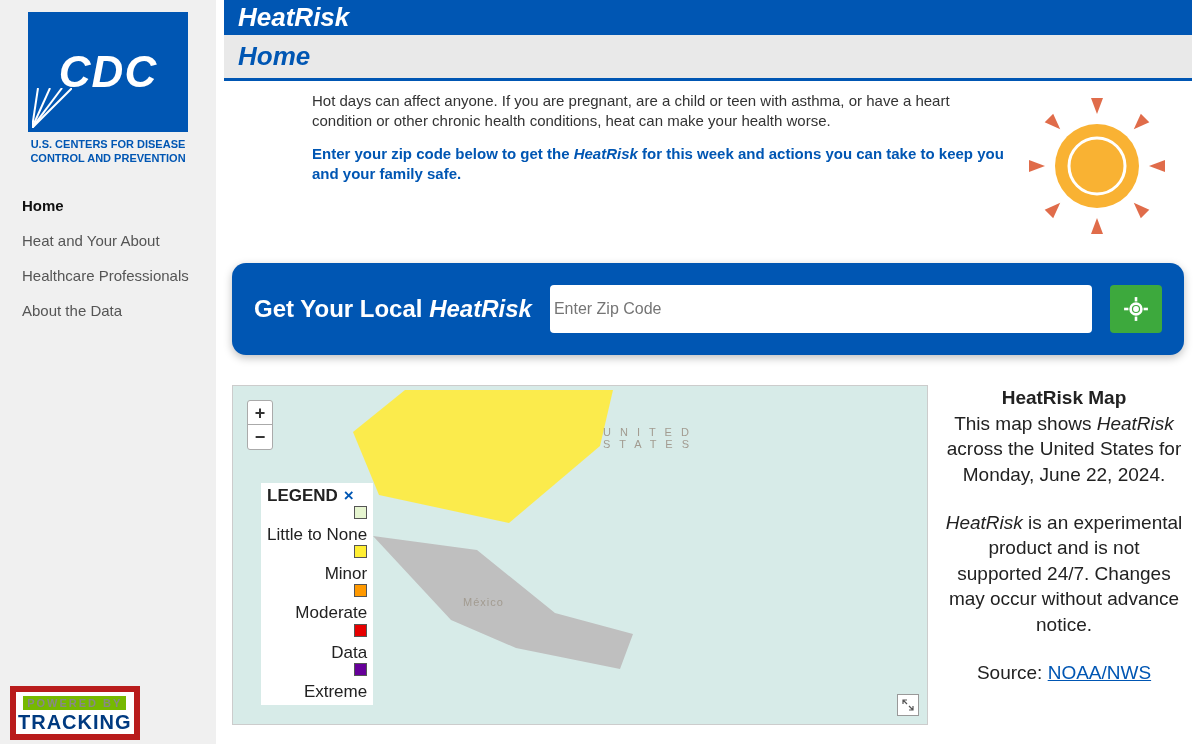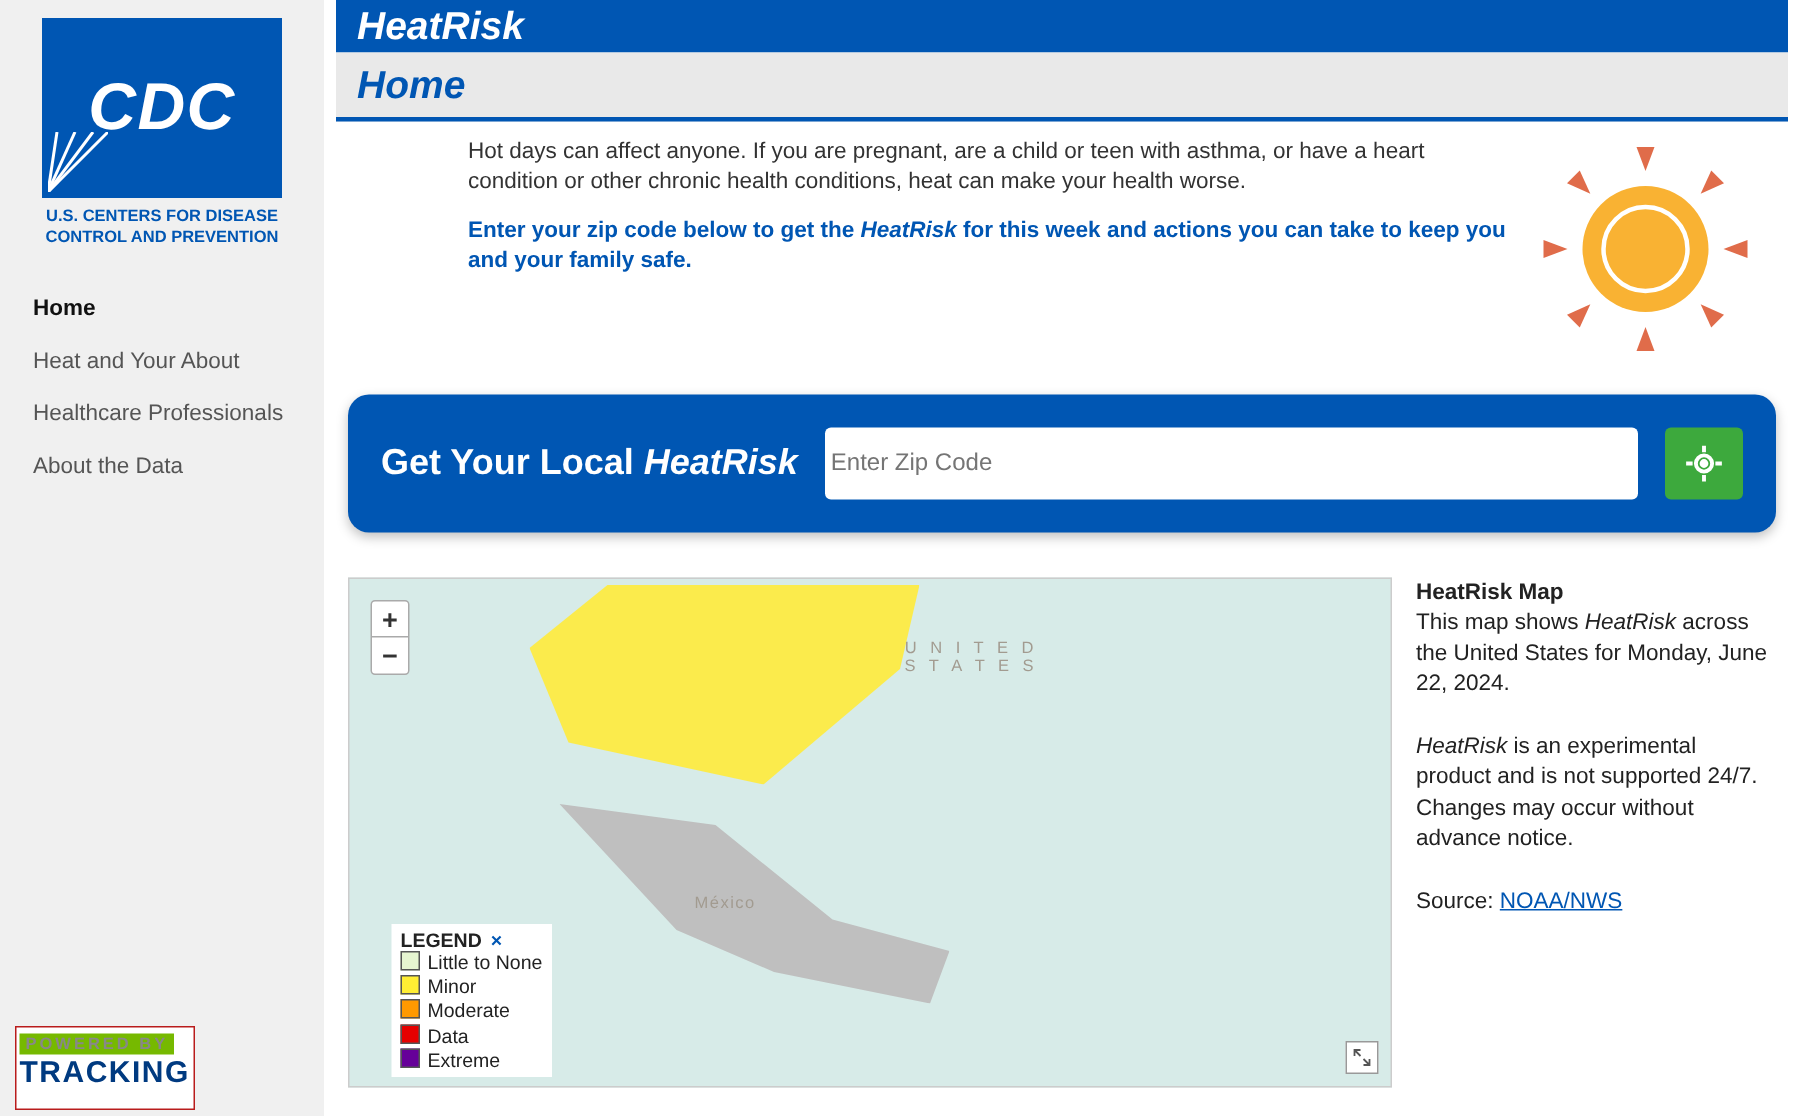--- a/index.html
+++ b/index.html
@@ -7,21 +7,21 @@
 .layout { display: flex; min-height: 744px; }
 .sidebar { width: 216px; background: #f0f0f0; display: flex; flex-direction: column; }
 .logo-box { background: #0056b3; width: 160px; height: 120px; margin: 12px auto 6px; position: relative; display:flex; flex-direction:column; align-items:center; justify-content:center; }
 .logo-text { color: #fff; font-size: 44px; font-weight: 700; font-style: italic; letter-spacing: 1px; }
 .logo-rays { position:absolute; left:4px; bottom:4px; width:40px; height:40px; }
 .logo-sub { color: #0056b3; font-size: 11px; font-weight: 700; text-align: center; margin: 4px 18px 14px; line-height: 1.25; }
 .nav { list-style: none; padding: 8px 0 0 0; }
 .nav li { padding: 9px 22px; font-size: 15px; color: #555; cursor: pointer; }
 .nav li.active { color: #111; font-weight: 700; }
 .powered { margin-top: auto; padding: 10px 10px 4px; }
-.powered-box { background: #fff; border: 1px solid #b91c1c; display:inline-block; padding: 1px 2px 12px; }
+.powered-box { background: #fff; border: 6px solid #b91c1c; display:inline-block; padding: 1px 2px 0px; text-align: center; }
 .powered-top { background: #76b900; color: #888; font-size: 11px; font-weight: 700; letter-spacing: 2px; padding: 1px 4px; display: inline-block; }
 .powered-bot { color: #003a80; font-size: 20px; font-weight: 800; letter-spacing: 1px; }
 .main { flex: 1; padding: 0 8px 0 8px; }
 .title-bar { background: #0056b3; color: #fff; font-style: italic; font-weight: 700; font-size: 26px; padding: 2px 14px; }
 .subtitle-bar { background: #e9e9e9; color: #0056b3; font-style: italic; font-weight: 700; font-size: 26px; padding: 6px 14px; border-bottom: 3px solid #0056b3; }
 .intro-row { display: flex; padding: 10px 10px 0 10px; justify-content: flex-end; }
 .intro-text { flex: 1; font-size: 15px; color: #333; max-width: 700px; }
 .intro-text p { margin-bottom: 12px; line-height: 1.35; }
 .intro-cta { color: #0056b3; font-weight: 700; }
 .sun-wrap { width: 170px; display:flex; align-items:center; justify-content:center; }
@@ -29,29 +29,29 @@
 .search-label { color: #fff; font-size: 24px; font-weight: 700; flex-shrink:0; }
 .search-label em { font-style: italic; }
 .zip-input { flex: 1; height: 48px; border: none; border-radius: 4px; font-size: 16px; padding: 0 4px; color: #555; }
 .loc-btn { width: 52px; height: 48px; background: #3da93d; border: none; border-radius: 4px; cursor: pointer; display:flex; align-items:center; justify-content:center; }
 .map-row { display: flex; gap: 16px; padding: 12px 8px 0 8px; }
 .map-box { flex: 1; height: 340px; border: 1px solid #ccc; position: relative; background: #d7ebe8; overflow:hidden; }
 .zoom-ctrl { position: absolute; top: 14px; left: 14px; background: #fff; border: 1px solid #aaa; border-radius: 3px; width: 26px; }
 .zoom-ctrl div { height: 24px; text-align: center; line-height: 24px; font-size: 18px; font-weight: 700; cursor: pointer; color: #333; }
 .zoom-ctrl div:first-child { border-bottom: 1px solid #aaa; }
 .expand-btn { position:absolute; bottom:8px; right:8px; width:22px; height:22px; background:#fff; border:1px solid #999; cursor:pointer; display:flex; align-items:center; justify-content:center; font-size:14px; }
-.legend { position:absolute; bottom: 6px; left: 28px; background: #fff; padding: 3px 6px; font-size: 13px; margin-top: 20px; }
+.legend { position:absolute; bottom: 19px; left: 28px; background: #fff; padding: 3px 6px; font-size: 17px; margin-top: 20px; }
 .legend-title { font-weight:700; display:inline-block; }
 .legend-close { color:#0056b3; font-weight:700; margin-left:6px; cursor:pointer; }
-.legend-item { display:flex; align-items:flex-start; gap:5px; line-height:1.25; }
+.legend-item { display:flex; align-items:flex-end; gap:5px; line-height:1.25;flex-direction:column; }
 .swatch { width:13px; height:13px; border:1px solid #555; display:inline-block; }
 .map-label { position:absolute; color:#a29b90; font-size:11px; letter-spacing:3px; font-weight:500; }
 .heat-minor { position:absolute; background: rgba(255,235,59,0.9); }
 .mx-shape { position:absolute; background:#bfbfbf; }
-.side-info { width: 240px; font-size: 15px; color: #222; line-height: 1.35; }
+.side-info { width: 240px; font-size: 19px; color: #222; line-height: 1.35; text-align: center; }
 .side-info .sect { margin-bottom: 22px; }
 .side-info .hd { font-weight:700; }
 .side-info em { font-style: italic; }
 .side-info a { color: #0056b3; text-decoration: underline; cursor:pointer; }
 </style>
 </head>
 <body>
 
 <div class="layout">
   <aside class="sidebar">

